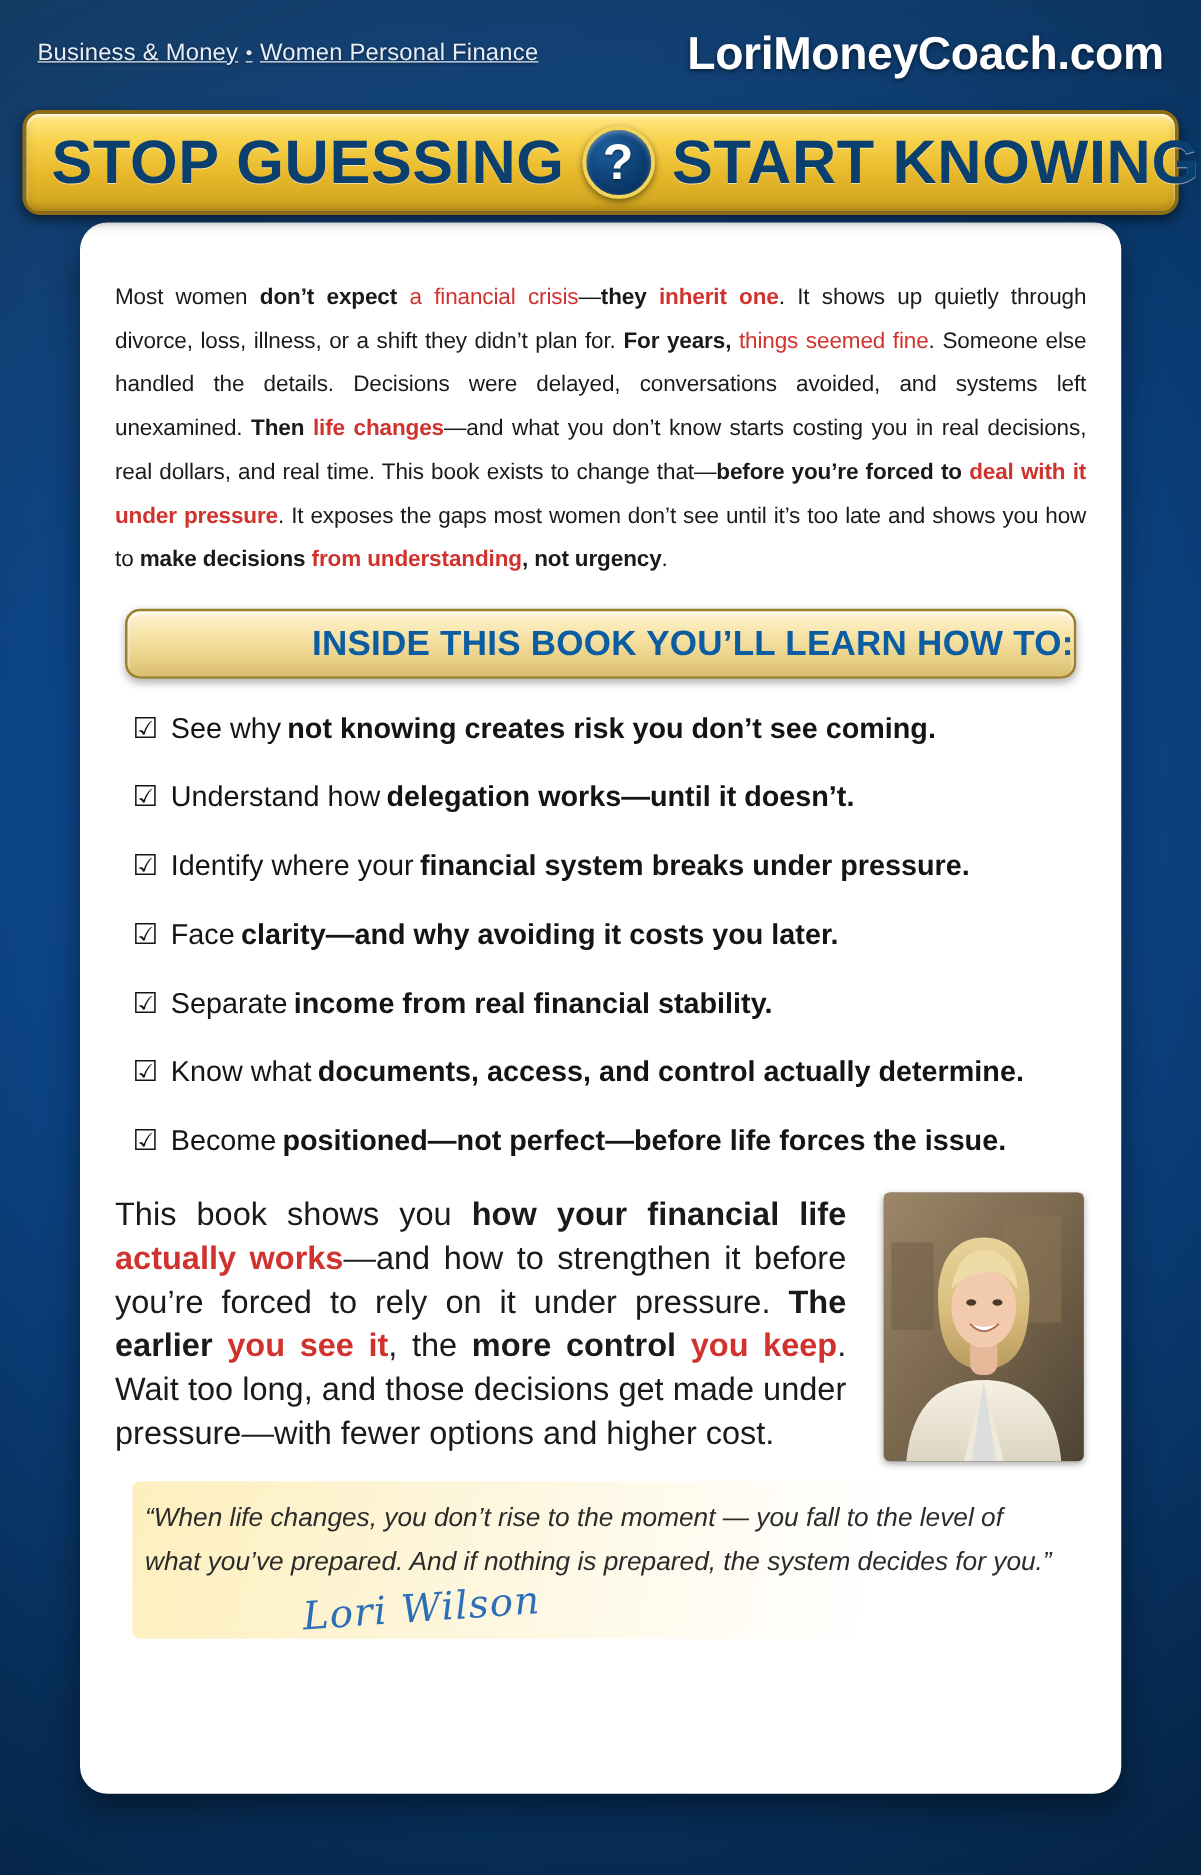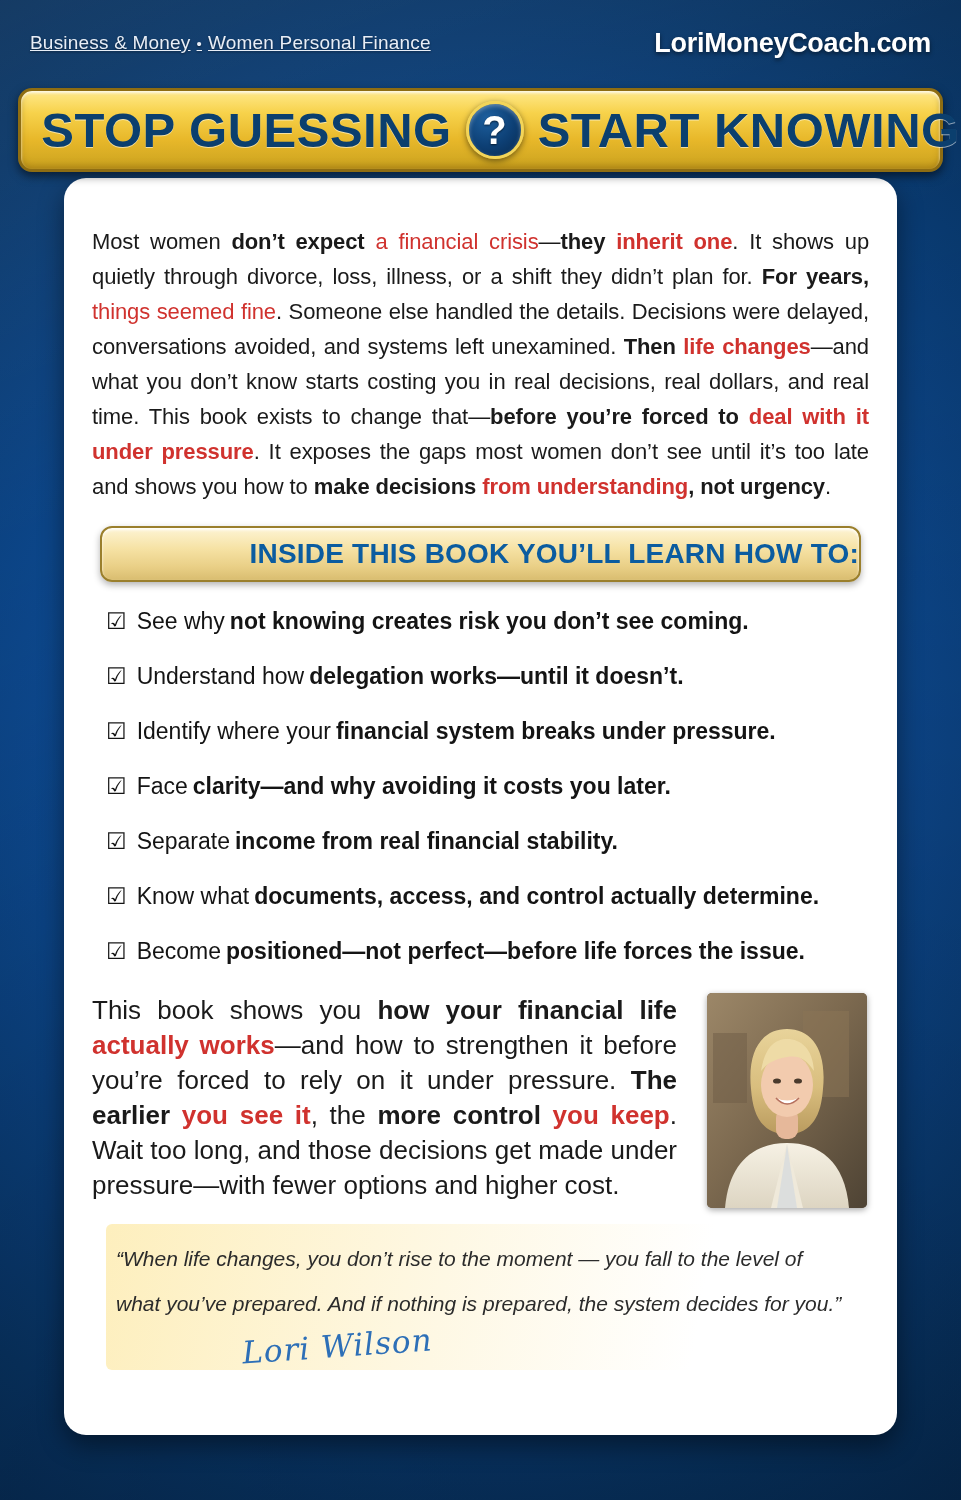--- a/index.html
+++ b/index.html
@@ -43,21 +43,21 @@
     color: #e8eef7;
     font-size: 19px;
     letter-spacing: 0.2px;
     text-shadow: 0 1px 2px rgba(0,0,0,0.5);
     white-space: nowrap;
     text-decoration: underline;
   }
   .category .dot { padding: 0 6px; font-size: 15px; vertical-align: middle; }
   .site {
     color: #ffffff;
-    font-size: 27px;
+    font-size: 37px;
     font-weight: bold;
     letter-spacing: -0.3px;
     text-shadow: 0 2px 4px rgba(0,0,0,0.55);
     white-space: nowrap;
   }
 
   
   .banner-wrap {
     position: absolute;
     top: 88px;
@@ -116,21 +116,21 @@
     width: 833px;
     bottom: 65px;
     background: #ffffff;
     border-radius: 22px;
     box-shadow: 0 10px 26px rgba(0,0,0,0.45);
     padding: 24px 28px 10px 28px;
   }
 
   
   .intro {
-    font-size: 22px;
+    font-size: 18px;
     line-height: 35px;
     color: #1a1a1a;
     text-align: justify;
     letter-spacing: -0.1px;
   }
   .b { font-weight: bold; }
   .r { color: #d0322e; }
   .rb { color: #d0322e; font-weight: bold; }
 
   
@@ -207,21 +207,21 @@
   .quote-box {
     margin: 16px 6px 0 14px;
     padding: 12px 14px 6px 10px;
     position: relative;
     background: linear-gradient(100deg, rgba(253,236,178,0.85) 0%, rgba(253,240,197,0.5) 42%, rgba(255,255,255,0) 78%);
     border-radius: 6px;
   }
   .quote-text {
     font-style: italic;
     font-size: 21px;
-    line-height: 45px;
+    line-height: 35px;
     color: #2b2b2b;
   }
   .sig {
     margin-top: 2px;
     text-align: center;
     padding-right: 290px;
   }
   .sig-name {
     font-family: "DejaVu Serif", serif;
     font-style: italic;

